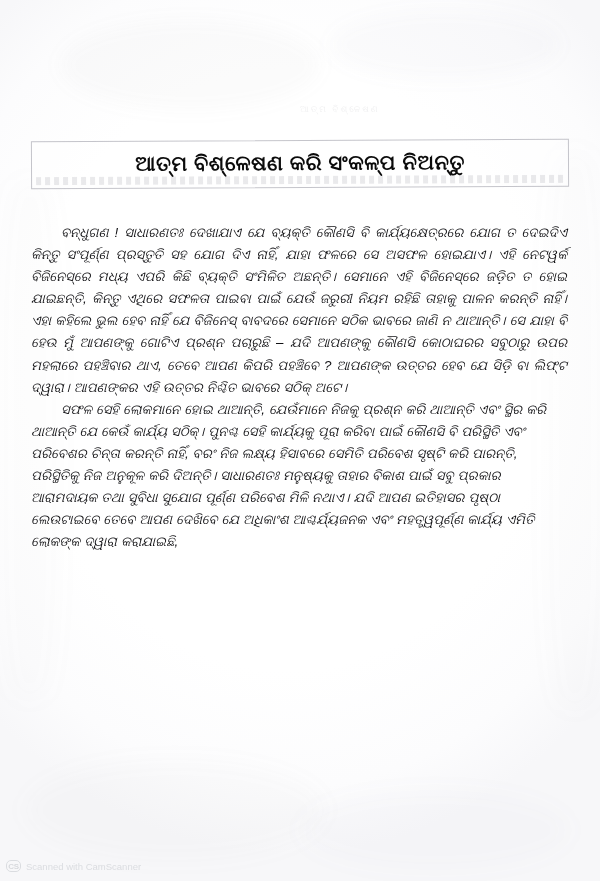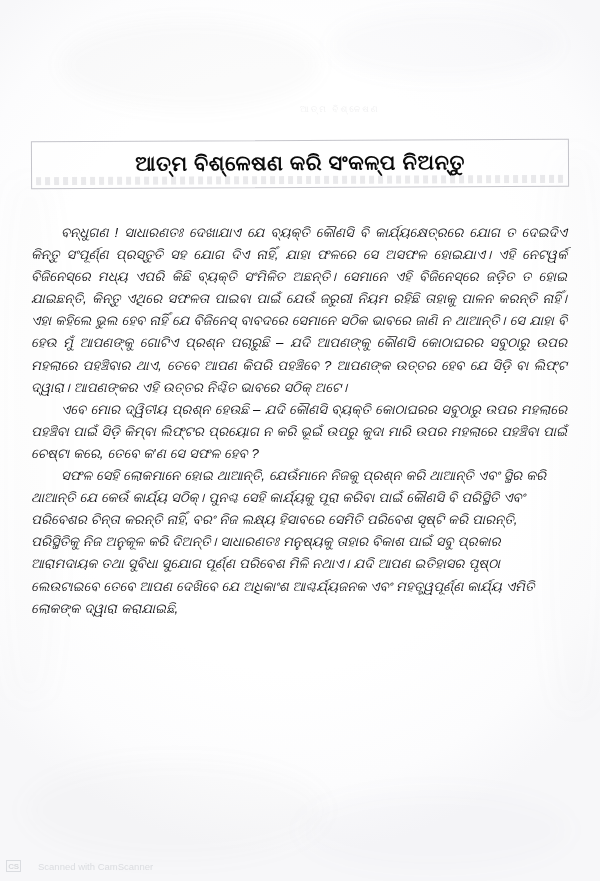--- a/index.html
+++ b/index.html
@@ -123,36 +123,35 @@
     top: 860px;
     display: flex;
     align-items: center;
     gap: 5px;
     opacity: 0.30;
   }
   #cs-logo {
     width: 15px;
     height: 12px;
     border: 1px solid #9aa0a8;
-    border-radius: 0;
+    border-radius: 5px;
     color: #8d939b;
     font-size: 8px;
     font-weight: bold;
     line-height: 11px;
     text-align: center;
     letter-spacing: -0.3px;
     font-family: "Liberation Sans", sans-serif;
     box-sizing: border-box;
   }
   #cs-label {
     color: #9aa0a8;
     font-size: 9.5px;
     font-family: "Liberation Sans", sans-serif;
     white-space: nowrap;
-    margin-left: 12px;
   }
 </style>
 </head>
 <body>
 
 <div id="page-sheet">
 
   <div class="blotch b1"></div>
   <div class="blotch b2"></div>
   <div class="blotch b3"></div>
@@ -161,21 +160,20 @@
   <div class="blotch b6"></div>
 
   <div id="header-smudge">ଆତ୍ମ ବିଶ୍ଳେଷଣ</div>
 
   <div id="title-box">
     <div id="chapter-title">ଆତ୍ମ ବିଶ୍ଳେଷଣ କରି ସଂକଳ୍ପ ନିଅନ୍ତୁ</div>
   </div>
 
   <div id="body-text">
     <p class="para">ବନ୍ଧୁଗଣ ! ସାଧାରଣତଃ ଦେଖାଯାଏ ଯେ ବ୍ୟକ୍ତି କୌଣସି ବି କାର୍ଯ୍ୟକ୍ଷେତ୍ରରେ ଯୋଗ ତ ଦେଇଦିଏ କିନ୍ତୁ ସଂପୂର୍ଣ୍ଣ ପ୍ରସ୍ତୁତି ସହ ଯୋଗ ଦିଏ ନାହିଁ, ଯାହା ଫଳରେ ସେ ଅସଫଳ ହୋଇଯାଏ। ଏହି ନେଟୱର୍କ ବିଜିନେସ୍‌ରେ ମଧ୍ୟ ଏପରି କିଛି ବ୍ୟକ୍ତି ସଂମିଳିତ ଅଛନ୍ତି। ସେମାନେ ଏହି ବିଜିନେସ୍‌ରେ ଜଡ଼ିତ ତ ହୋଇ ଯାଇଛନ୍ତି, କିନ୍ତୁ ଏଥିରେ ସଫଳତା ପାଇବା ପାଇଁ ଯେଉଁ ଜରୁରୀ ନିୟମ ରହିଛି ତାହାକୁ ପାଳନ କରନ୍ତି ନାହିଁ। ଏହା କହିଲେ ଭୁଲ ହେବ ନାହିଁ ଯେ ବିଜିନେସ୍ ବାବଦରେ ସେମାନେ ସଠିକ ଭାବରେ ଜାଣି ନ ଥାଆନ୍ତି। ସେ ଯାହା ବି ହେଉ ମୁଁ ଆପଣଙ୍କୁ ଗୋଟିଏ ପ୍ରଶ୍ନ ପଚାରୁଛି – ଯଦି ଆପଣଙ୍କୁ କୌଣସି କୋଠାଘରର ସବୁଠାରୁ ଉପର ମହଲାରେ ପହଞ୍ଚିବାର ଥାଏ, ତେବେ ଆପଣ କିପରି ପହଞ୍ଚିବେ ? ଆପଣଙ୍କ ଉତ୍ତର ହେବ ଯେ ସିଡ଼ି ବା ଲିଫ୍ଟ ଦ୍ୱାରା। ଆପଣଙ୍କର ଏହି ଉତ୍ତର ନିଶ୍ଚିତ ଭାବରେ ସଠିକ୍ ଅଟେ।</p>
-    <p class="para">ଏବେ ମୋର ଦ୍ୱିତୀୟ ପ୍ରଶ୍ନ ହେଉଛି – ଯଦି କୌଣସି ବ୍ୟକ୍ତି କୋଠାଘରର ସବୁଠାରୁ ଉପର ମହଲାରେ ପହଞ୍ଚିବା ପାଇଁ ସିଡ଼ି କିମ୍ବା ଲିଫ୍ଟର ପ୍ରୟୋଗ ନ କରି ଭୂଇଁ ଉପରୁ କୁଦା ମାରି ଉପର ମହଲାରେ ପହଞ୍ଚିବା ପାଇଁ ଚେଷ୍ଟା କରେ, ତେବେ କ'ଣ ସେ ସଫଳ ହେବ ?</p>
     <p class="para">ସଫଳ ସେହି ଲୋକମାନେ ହୋଇ ଥାଆନ୍ତି, ଯେଉଁମାନେ ନିଜକୁ ପ୍ରଶ୍ନ କରି ଥାଆନ୍ତି ଏବଂ ସ୍ଥିର କରି ଥାଆନ୍ତି ଯେ କେଉଁ କାର୍ଯ୍ୟ ସଠିକ୍। ପୁନଶ୍ଚ ସେହି କାର୍ଯ୍ୟକୁ ପୂରା କରିବା ପାଇଁ କୌଣସି ବି ପରିସ୍ଥିତି ଏବଂ ପରିବେଶର ଚିନ୍ତା କରନ୍ତି ନାହିଁ, ବରଂ ନିଜ ଲକ୍ଷ୍ୟ ହିସାବରେ ସେମିତି ପରିବେଶ ସୃଷ୍ଟି କରି ପାରନ୍ତି, ପରିସ୍ଥିତିକୁ ନିଜ ଅନୁକୂଳ କରି ଦିଅନ୍ତି। ସାଧାରଣତଃ ମନୁଷ୍ୟକୁ ତାହାର ବିକାଶ ପାଇଁ ସବୁ ପ୍ରକାର ଆରାମଦାୟକ ତଥା ସୁବିଧା ସୁଯୋଗ ପୂର୍ଣ୍ଣ ପରିବେଶ ମିଳି ନଥାଏ। ଯଦି ଆପଣ ଇତିହାସର ପୃଷ୍ଠା ଲେଉଟାଇବେ ତେବେ ଆପଣ ଦେଖିବେ ଯେ ଅଧିକାଂଶ ଆଶ୍ଚର୍ଯ୍ୟଜନକ ଏବଂ ମହତ୍ତ୍ୱପୂର୍ଣ୍ଣ କାର୍ଯ୍ୟ ଏମିତି ଲୋକଙ୍କ ଦ୍ୱାରା କରାଯାଇଛି,</p>
   </div>
 
   <div id="camscanner-watermark">
     <div id="cs-logo">CS</div>
     <div id="cs-label">Scanned with CamScanner</div>
   </div>
 
 </div>
 

